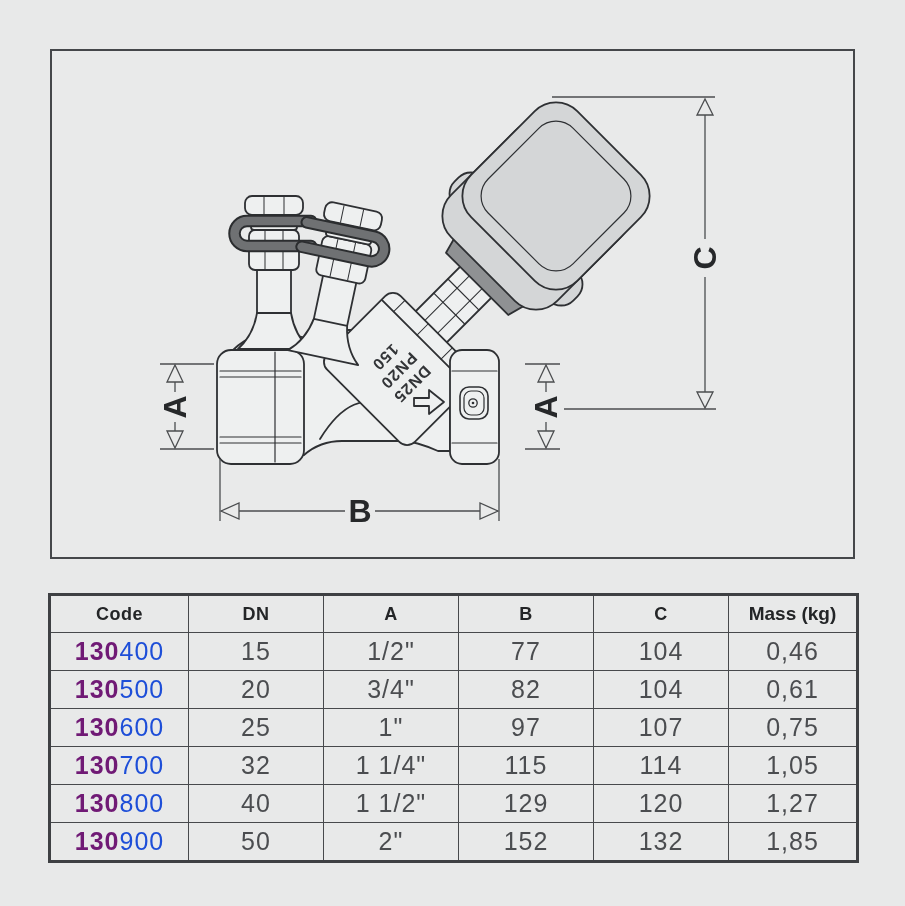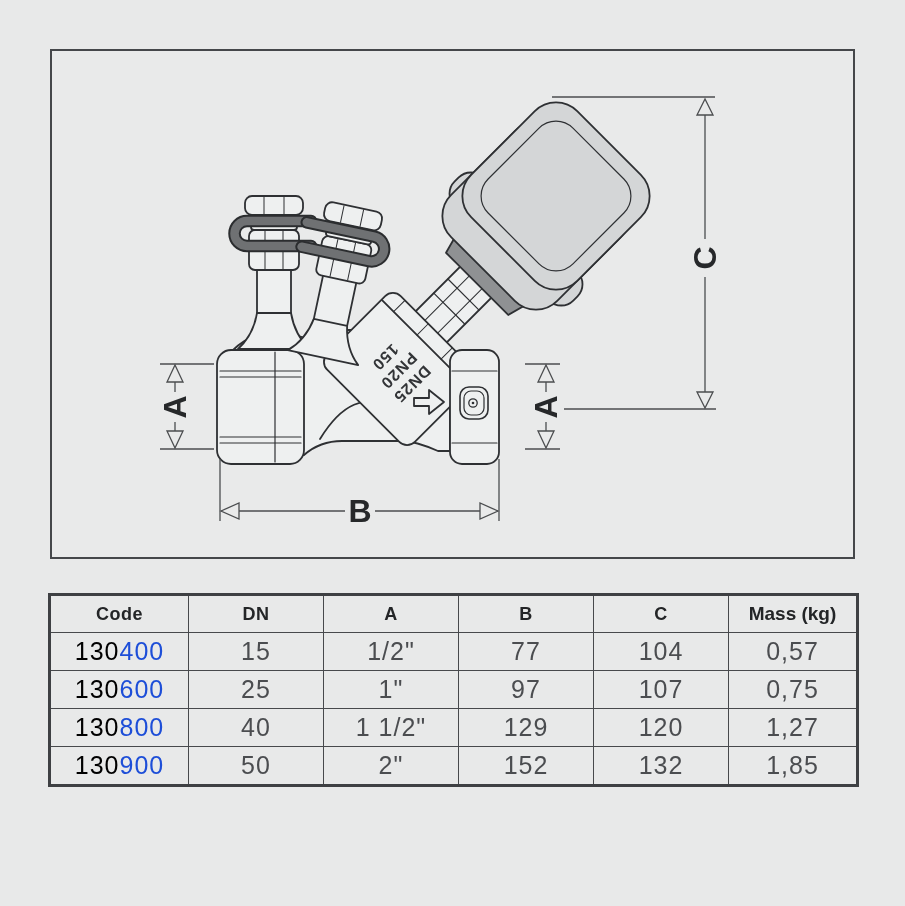--- a/index.html
+++ b/index.html
@@ -25,21 +25,21 @@
   }
   table.spec thead th{
     height:36px;font-size:18px;font-weight:bold;color:#232527;
     letter-spacing:0.5px;
   }
   table.spec thead th.small{font-size:19px;letter-spacing:0;margin-left:24px;}
   table.spec td{
     height:37px;font-size:25px;font-weight:400;color:#4b4d50;
     letter-spacing:1px;
   }
-  td.code b{color:#000000;font-weight:400;}
+  td.code b{color:#701a75;font-weight:700;}
   td.code span{color:#1d4ed8;}
 </style>
 </head>
 <body>
 
 <div class="frame">
 <svg viewBox="0 0 801 506">
   <g stroke="#2e3033" stroke-width="1.8" fill="none" stroke-linejoin="round" stroke-linecap="round">
 
     <g transform="translate(403,252) rotate(45)">
@@ -220,31 +220,47 @@
       <th class="small">Mass (kg)</th>
     </tr>
   </thead>
   <tbody>
     <tr>
       <td class="code"><b>130</b><span>400</span></td>
       <td>15</td>
       <td>1/2"</td>
       <td>77</td>
       <td>104</td>
-      <td>0,57</td>
+      <td>0,46</td>
+    </tr>
+    <tr>
+      <td class="code"><b>130</b><span>500</span></td>
+      <td>20</td>
+      <td>3/4"</td>
+      <td>82</td>
+      <td>104</td>
+      <td>0,61</td>
     </tr>
     <tr>
       <td class="code"><b>130</b><span>600</span></td>
       <td>25</td>
       <td>1"</td>
       <td>97</td>
       <td>107</td>
       <td>0,75</td>
     </tr>
     <tr>
+      <td class="code"><b>130</b><span>700</span></td>
+      <td>32</td>
+      <td>1 1/4"</td>
+      <td>115</td>
+      <td>114</td>
+      <td>1,05</td>
+    </tr>
+    <tr>
       <td class="code"><b>130</b><span>800</span></td>
       <td>40</td>
       <td>1 1/2"</td>
       <td>129</td>
       <td>120</td>
       <td>1,27</td>
     </tr>
     <tr>
       <td class="code"><b>130</b><span>900</span></td>
       <td>50</td>

